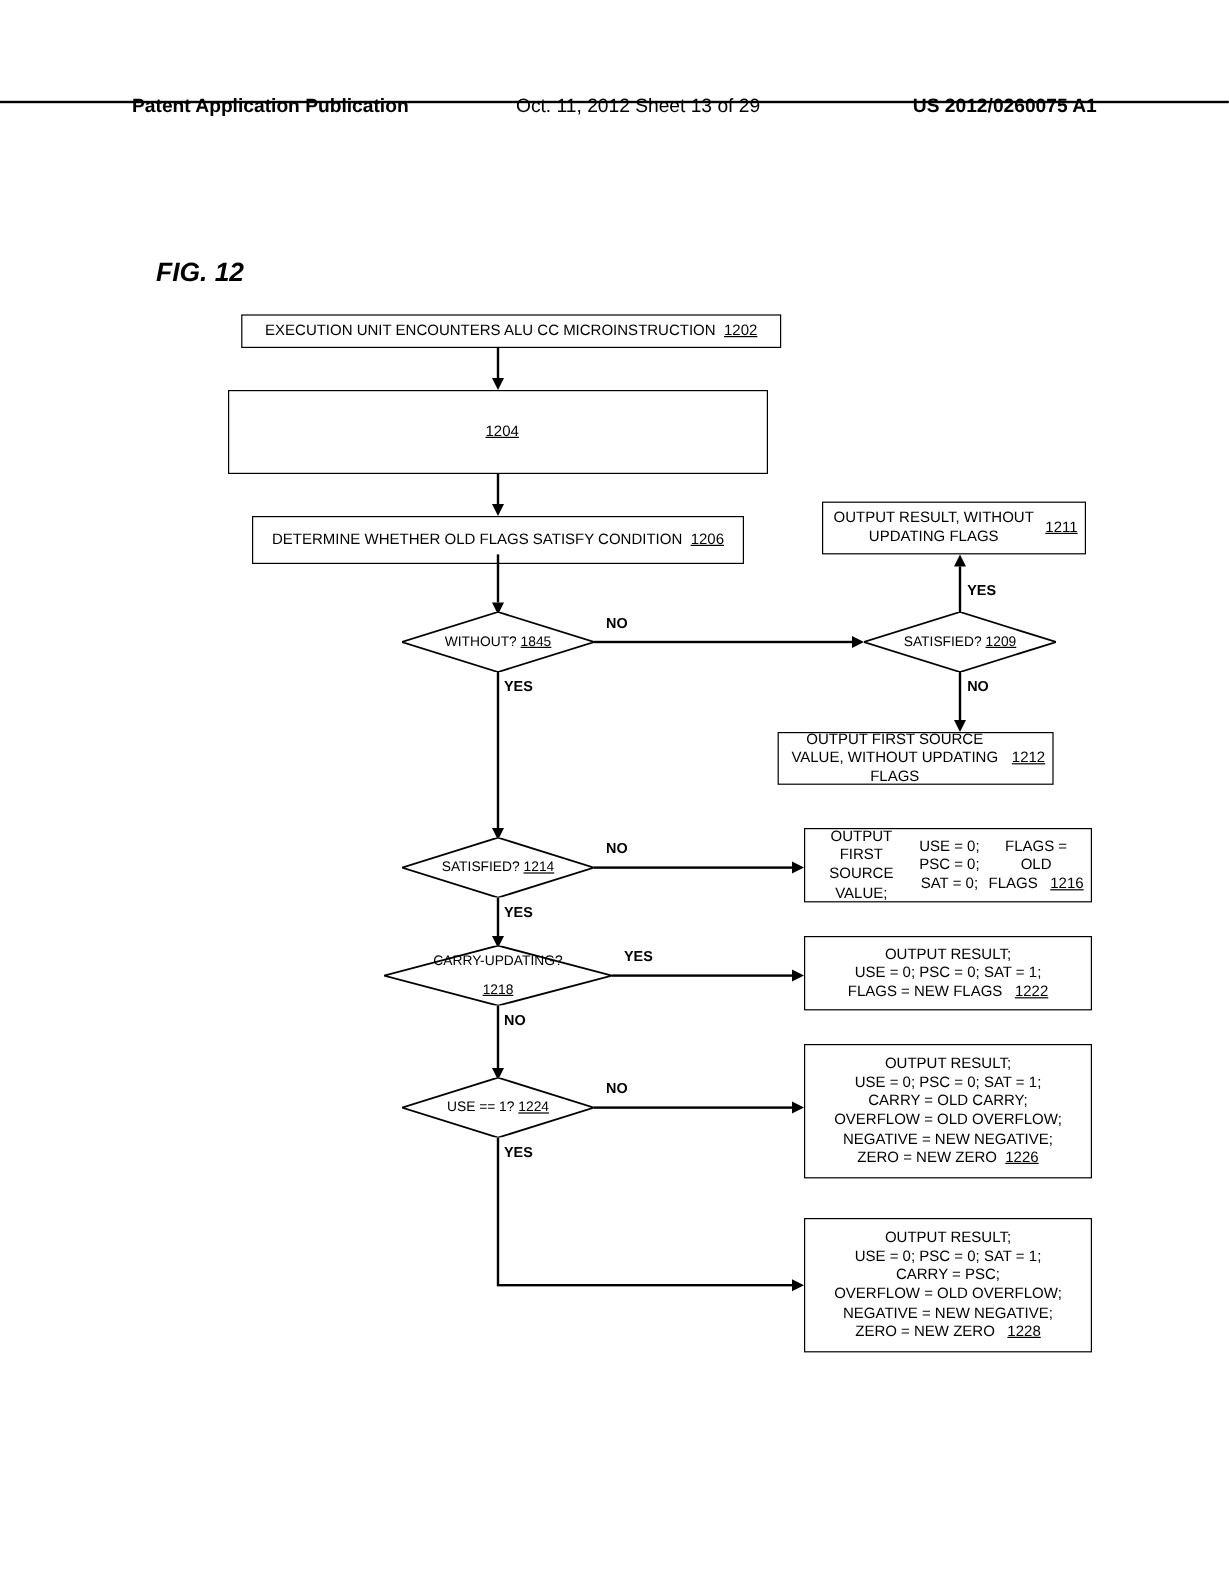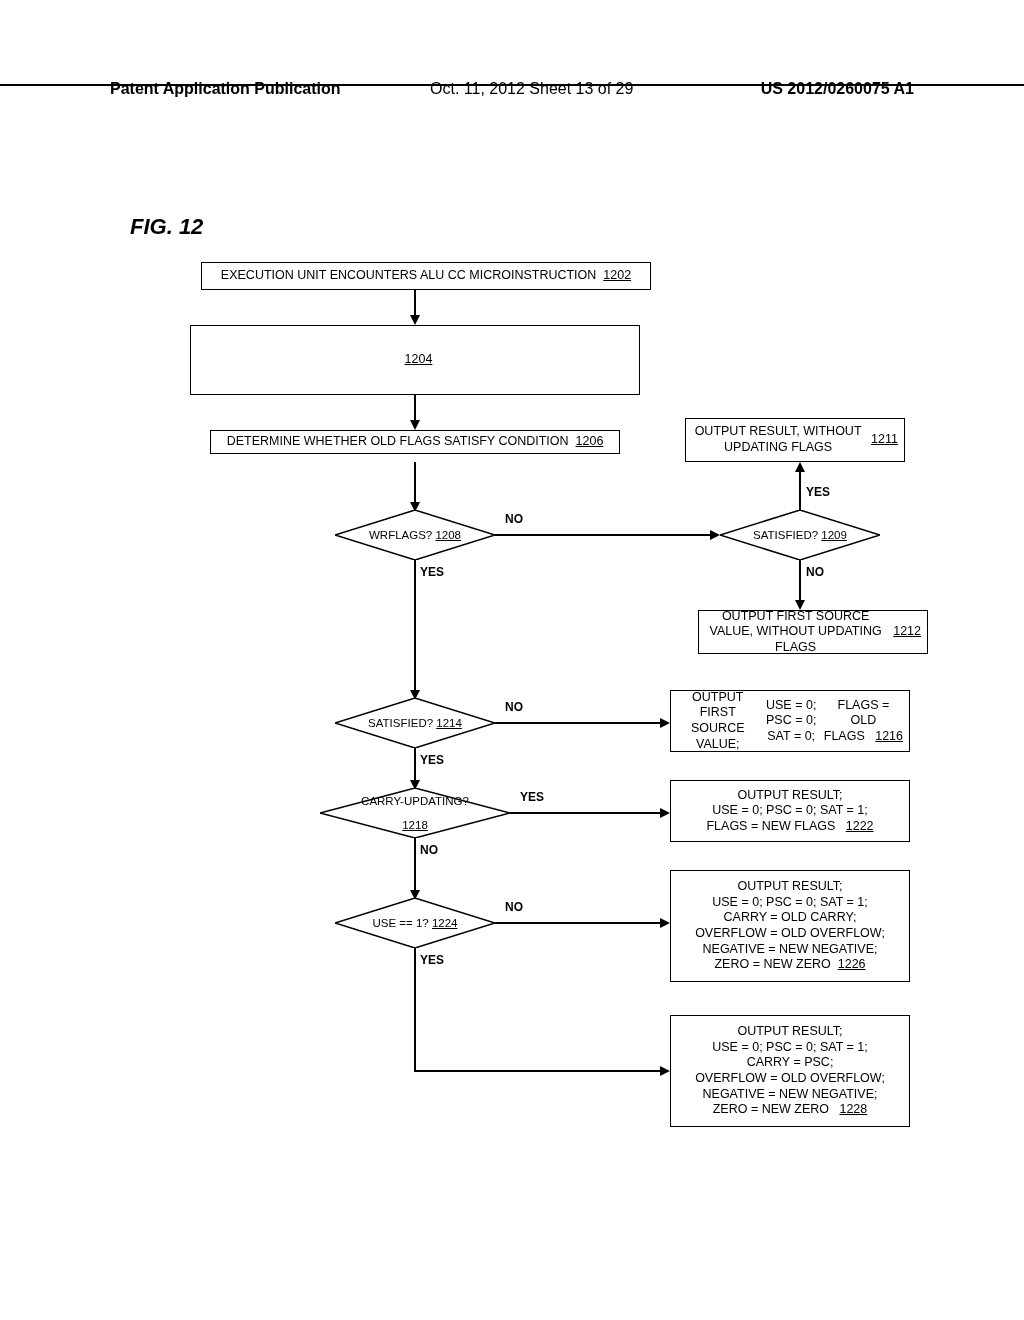--- a/index.html
+++ b/index.html
@@ -119,36 +119,36 @@
 <div class="vline" style="left:414px; top:290px; height:25px;"></div>
 <div class="arrowhead arrow-down" style="left:410px; top:315px;"></div>
 
 <div class="box" style="left:190px; top:325px; width:450px; height:70px;">
   &nbsp;&nbsp;<span class="ref">1204</span>
 </div>
 
 <div class="vline" style="left:414px; top:395px; height:25px;"></div>
 <div class="arrowhead arrow-down" style="left:410px; top:420px;"></div>
 
-<div class="box" style="left:210px; top:430px; width:410px; height:24px;">
+<div class="box" style="left:210px; top:430px; width:410px; height:40px;">
   <span>DETERMINE WHETHER OLD FLAGS SATISFY CONDITION</span>&nbsp;&nbsp;<span class="ref">1206</span>
 </div>
 
 <div class="vline" style="left:414px; top:462px; height:40px;"></div>
 <div class="arrowhead arrow-down" style="left:410px; top:502px;"></div>
 
 <div class="box" style="left:685px; top:418px; width:220px; height:44px;">
   <span>OUTPUT RESULT, WITHOUT UPDATING FLAGS</span>&nbsp;&nbsp;<span class="ref">1211</span>
 </div>
 
 <div class="decision" style="left:335px; top:510px;">
   <svg width="160" height="50">
       <polygon points="80,0 160,25 80,50 0,25" fill="#fff" stroke="#000" stroke-width="1.5"></polygon>
     </svg>
-  <div class="dtext"><span>WRFLAGS?</span>&nbsp;<span class="ref">1208</span></div>
+  <div class="dtext"><span>WITHOUT?</span>&nbsp;<span class="ref">1845</span></div>
 </div>
 <span class="label" style="left:505px; top:512px;">NO</span>
 <span class="label" style="left:420px; top:565px;">YES</span>
 
 <div class="hline" style="left:495px; top:534px; width:215px;"></div>
 <div class="arrowhead arrow-right" style="left:710px; top:530px;"></div>
 
 <div class="decision" style="left:720px; top:510px;">
   <svg width="160" height="50">
       <polygon points="80,0 160,25 80,50 0,25" fill="#fff" stroke="#000" stroke-width="1.5"></polygon>
@@ -157,21 +157,21 @@
 </div>
 <span class="label" style="left:806px; top:485px;">YES</span>
 <span class="label" style="left:806px; top:565px;">NO</span>
 
 <div class="vline" style="left:799px; top:472px; height:38px;"></div>
 <div class="arrowhead arrow-up" style="left:795px; top:462px;"></div>
 
 <div class="vline" style="left:799px; top:560px; height:40px;"></div>
 <div class="arrowhead arrow-down" style="left:795px; top:600px;"></div>
 
-<div class="box" style="left:698px; top:610px; width:230px; height:44px;">
+<div class="box" style="left:648px; top:610px; width:230px; height:44px;">
   <span>OUTPUT FIRST SOURCE VALUE, WITHOUT UPDATING FLAGS</span>&nbsp;&nbsp;<span class="ref">1212</span>
 </div>
 
 <div class="vline" style="left:414px; top:560px; height:130px;"></div>
 <div class="arrowhead arrow-down" style="left:410px; top:690px;"></div>
 
 <div class="decision" style="left:335px; top:698px;">
   <svg width="160" height="50">
       <polygon points="80,0 160,25 80,50 0,25" fill="#fff" stroke="#000" stroke-width="1.5"></polygon>
     </svg>

